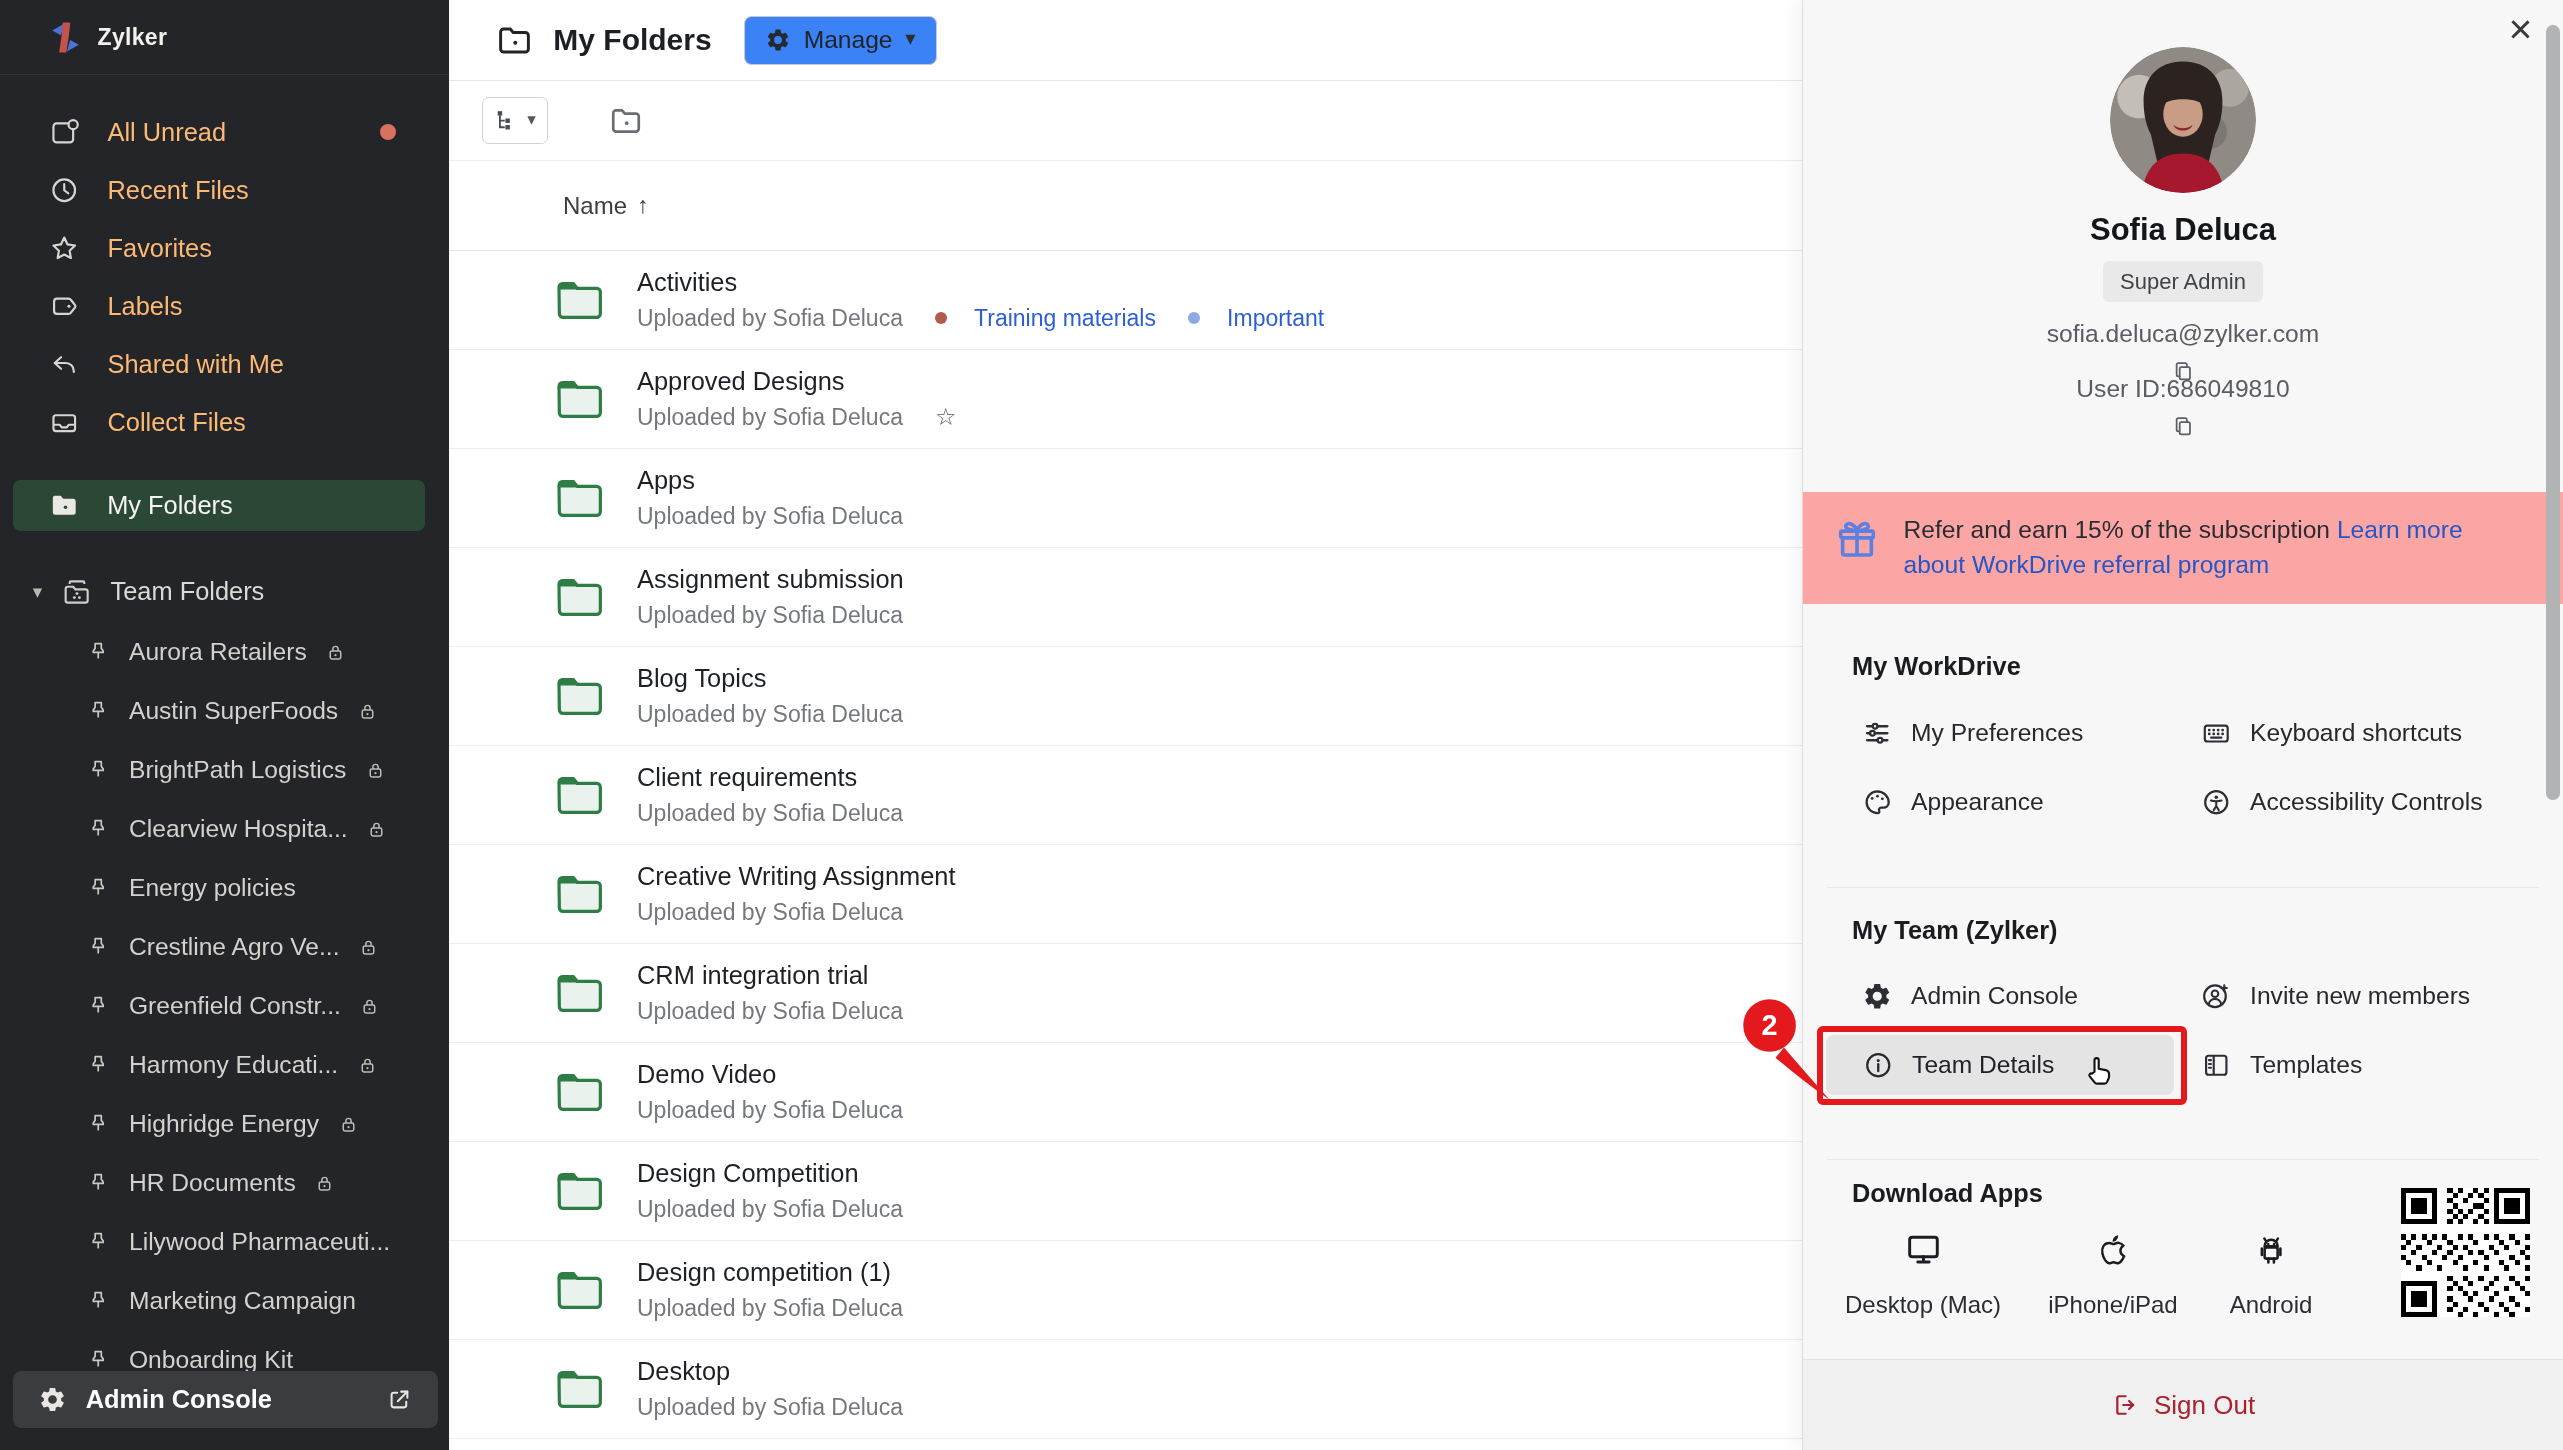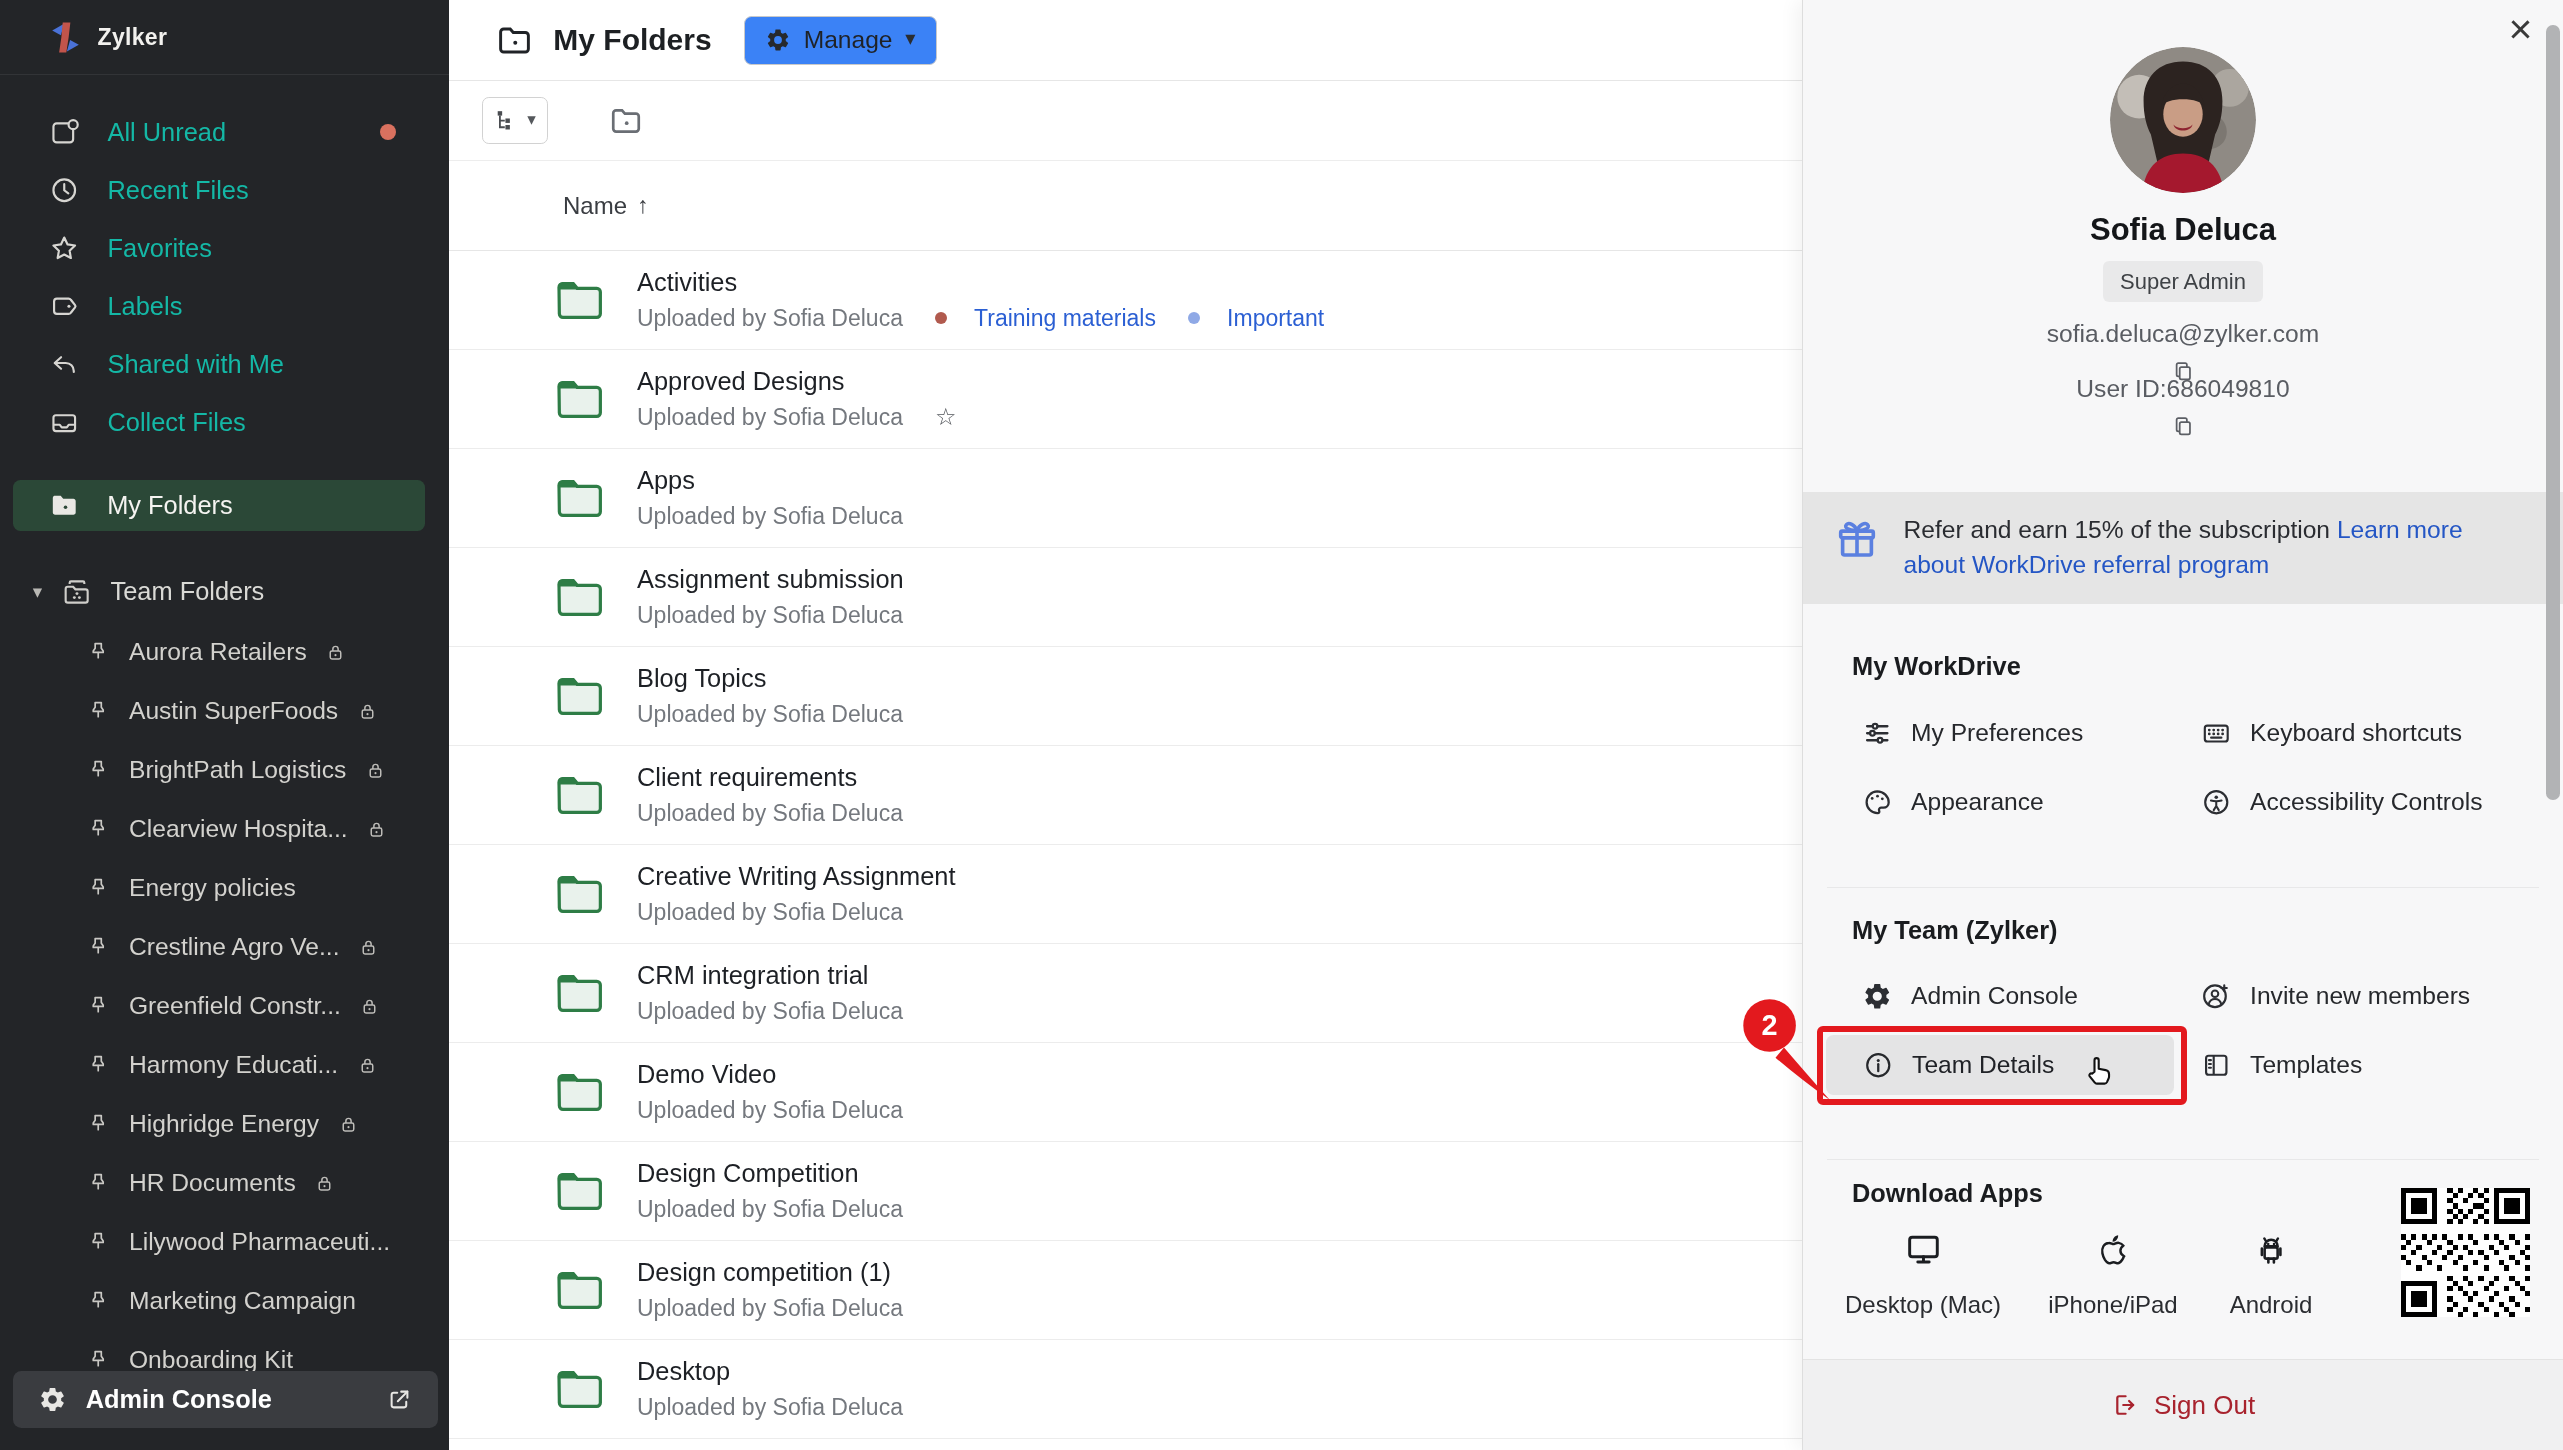--- a/index.html
+++ b/index.html
@@ -7,21 +7,21 @@
   body { font-family:"Liberation Sans","DejaVu Sans",sans-serif; background:#fff; overflow:hidden; }
   .app { position:relative; width:2563px; height:1450px; box-shadow:inset 0 0 0 3.4px #3a3d42; overflow:hidden; }
 
   
   .sidebar { position:absolute; left:0; top:0; width:449px; height:1450px; background:#232528; color:#d9d8d4; }
   .brand { height:75px; display:flex; align-items:center; padding-left:47px; gap:13.6px; border-bottom:0.8px solid rgba(255,255,255,.07); }
   .brand-name { font-size:23px; font-weight:700; color:#f2f1ee; letter-spacing:0.3px; }
   .nav { padding-top:28px; }
   .nav-item { height:58px; display:flex; align-items:center; padding-left:49px; gap:28px; position:relative; cursor:pointer; }
   .nav-item .nicon { width:30.5px; height:30.5px; display:flex; align-items:center; justify-content:center; color:#d6d5d1; }
-  .nav-item .nlabel { font-size:25.4px; color:#14b8a6; }
+  .nav-item .nlabel { font-size:25.4px; color:#fdba74; }
   .unread-dot { position:absolute; right:53px; top:50%; margin-top:-7.6px; width:16px; height:16px; border-radius:50%; background:#d9715f; }
   .nav-sel { margin:29px 24px 0 12.7px; height:51px; border-radius:7.6px; background:#2b4837; display:flex; align-items:center; padding-left:36px; gap:28px; cursor:pointer; }
   .nav-sel .nicon { width:30.5px; height:30.5px; color:#e9e8e4; }
   .nav-sel .nlabel { font-size:25.4px; color:#f5f4f1; }
   .tf-header { margin-top:37px; height:47px; display:flex; align-items:center; padding-left:25.4px; gap:12px; cursor:pointer; }
   .tf-caret { font-size:18.6px; color:#b9b8b4; width:24px; text-align:center; }
   .tf-header .nicon { width:32px; height:32px; color:#cfceca; }
   .tf-header .nlabel { font-size:25.4px; color:#dadad6; margin-left:5.1px; }
   .tf-list { padding-top:7.6px; }
   .tf-item { height:59px; display:flex; align-items:center; padding-left:85px; gap:18.6px; cursor:pointer; }
@@ -67,21 +67,21 @@
   .close-x { position:absolute; top:8.5px; right:30.5px; font-size:41px; color:#3a3a3a; cursor:pointer; line-height:1; }
   .avatar { position:absolute; top:47px; left:50%; transform:translateX(-50%); width:146px; height:146px; border-radius:50%; overflow:hidden; }
   .p-name { position:absolute; top:212px; left:0; right:0; text-align:center; font-size:31px; font-weight:700; color:#141619; }
   .p-badge-wrap { position:absolute; top:261px; left:0; right:0; text-align:center; }
   .p-badge { display:inline-block; background:#e9e9ea; border-radius:6px; padding:7.6px 17px; font-size:22px; color:#3f4246; }
   .p-row { position:absolute; left:0; right:0; display:flex; align-items:center; justify-content:center; gap:11px;flex-direction:column; }
   .p-email { top:320px; } .p-uid { top:375px; }
   .p-row .ptxt { font-size:24.6px; color:#595c62; }
   .copy { width:24.6px; height:24.6px; color:#5c5f65; cursor:pointer; }
   .p-account { position:absolute; top:430px; left:0; right:0; text-align:center; font-size:25.4px; font-weight:500; color:#2b63d8; cursor:pointer; }
-  .referral { position:absolute; top:492px; left:0; right:0; height:112px; background:#e5e5e5; display:flex; padding:20.3px 34px 0 30.5px; }
+  .referral { position:absolute; top:492px; left:0; right:0; height:112px; background:#fca5a5; display:flex; padding:20.3px 34px 0 30.5px; }
   .gift { width:46px; height:46px; color:#5b80e0; flex:0 0 auto; margin-top:5.1px; }
   .ref-text { margin-left:24px; font-size:24.6px; line-height:35px; color:#2a2c31; }
   .ref-link { color:#2456c5; cursor:pointer; }
   .sec-title { position:absolute; left:49px; font-size:25.4px; font-weight:700; color:#1a1c1f; }
   .pitem { position:absolute; height:42px; display:flex; align-items:center; gap:18.6px; cursor:pointer; }
   .pitem .picon { width:30.5px; height:30.5px; color:#2c2e33; flex:0 0 auto; }
   .pitem .plabel { font-size:24.6px; color:#26282c; white-space:nowrap; }
   .pdiv { position:absolute; left:24px; right:24px; border-top:0.8px solid #e8e8e9; }
   .td-btn { position:absolute; left:23px; top:1035px; width:348px; height:60px; background:#e4e4e5; border-radius:7.6px; display:flex; align-items:center; padding-left:37px; gap:18.6px; cursor:pointer; }
   .td-btn .picon { width:30.5px; height:30.5px; color:#26282c; }

